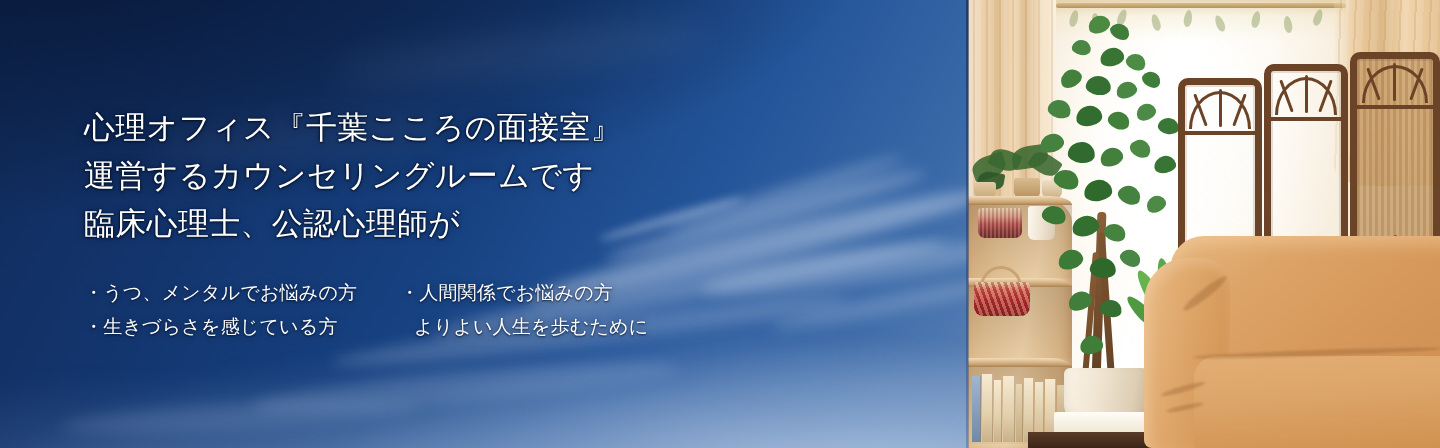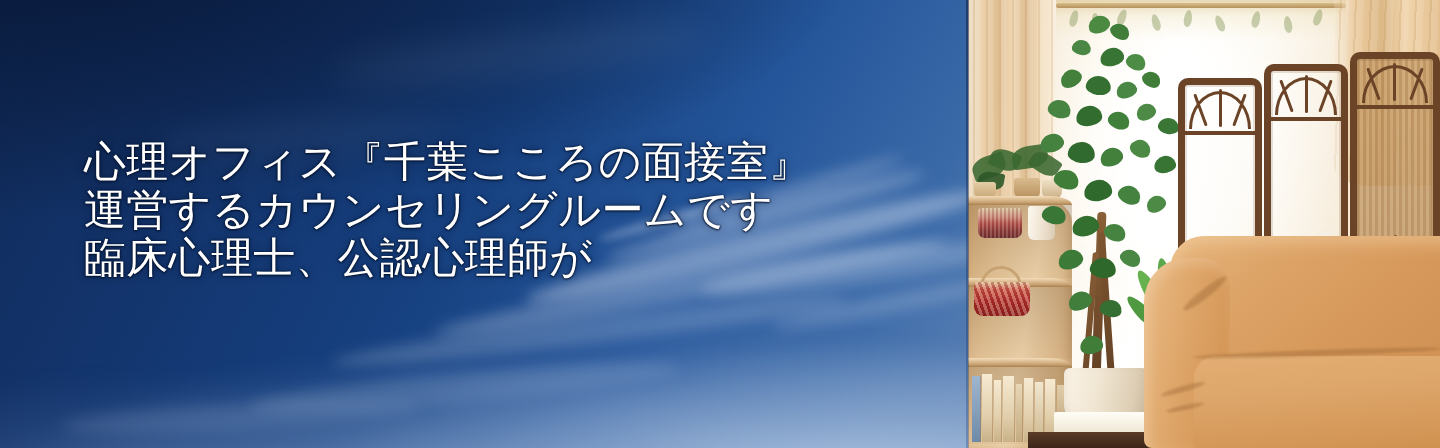--- a/index.html
+++ b/index.html
@@ -87,21 +87,21 @@
     position:absolute;
     left:84px; top:0;
     width:860px; height:448px;
     z-index:6;
     display:flex; flex-direction:column; justify-content:center;
     pointer-events:none;
   }
   .headline {
     pointer-events:auto;
     color:#ffffff;
-    font-size:42px;
+    font-size:31px;
     line-height:48px;
     font-weight:400;
     letter-spacing:.3px;
     white-space:nowrap;
     text-shadow:
       0 1px 2px rgba(4,16,40,.85),
       1px 0 2px rgba(4,16,40,.55),
      -1px 0 2px rgba(4,16,40,.55),
       0 0 8px rgba(4,16,40,.45);
   }
@@ -453,20 +453,28 @@
 
   <div class="copy">
 
     <div>
       <div class="headline l1">心理オフィス『千葉こころの面接室』</div>
       <div class="headline l3">運営するカウンセリングルームです</div>
       <div class="headline l2">臨床心理士、公認心理師が</div>
     </div>
 
     <div class="bullets">
+      <div class="bullet-row row1">
+        <span class="col-a">・うつ、メンタルでお悩みの方</span>
+        <span class="col-b">・人間関係でお悩みの方</span>
+      </div>
+      <div class="bullet-row row2">
+        <span class="col-a">・生きづらさを感じている方</span>
+        <span class="col-b">よりよい人生を歩むために</span>
+      </div>
     </div>
 
   </div>
 
   <div class="photo">
 
     <div class="ph-wall"></div>
     <div class="ph-windowglow"></div>
 
     <div class="ph-valance">

